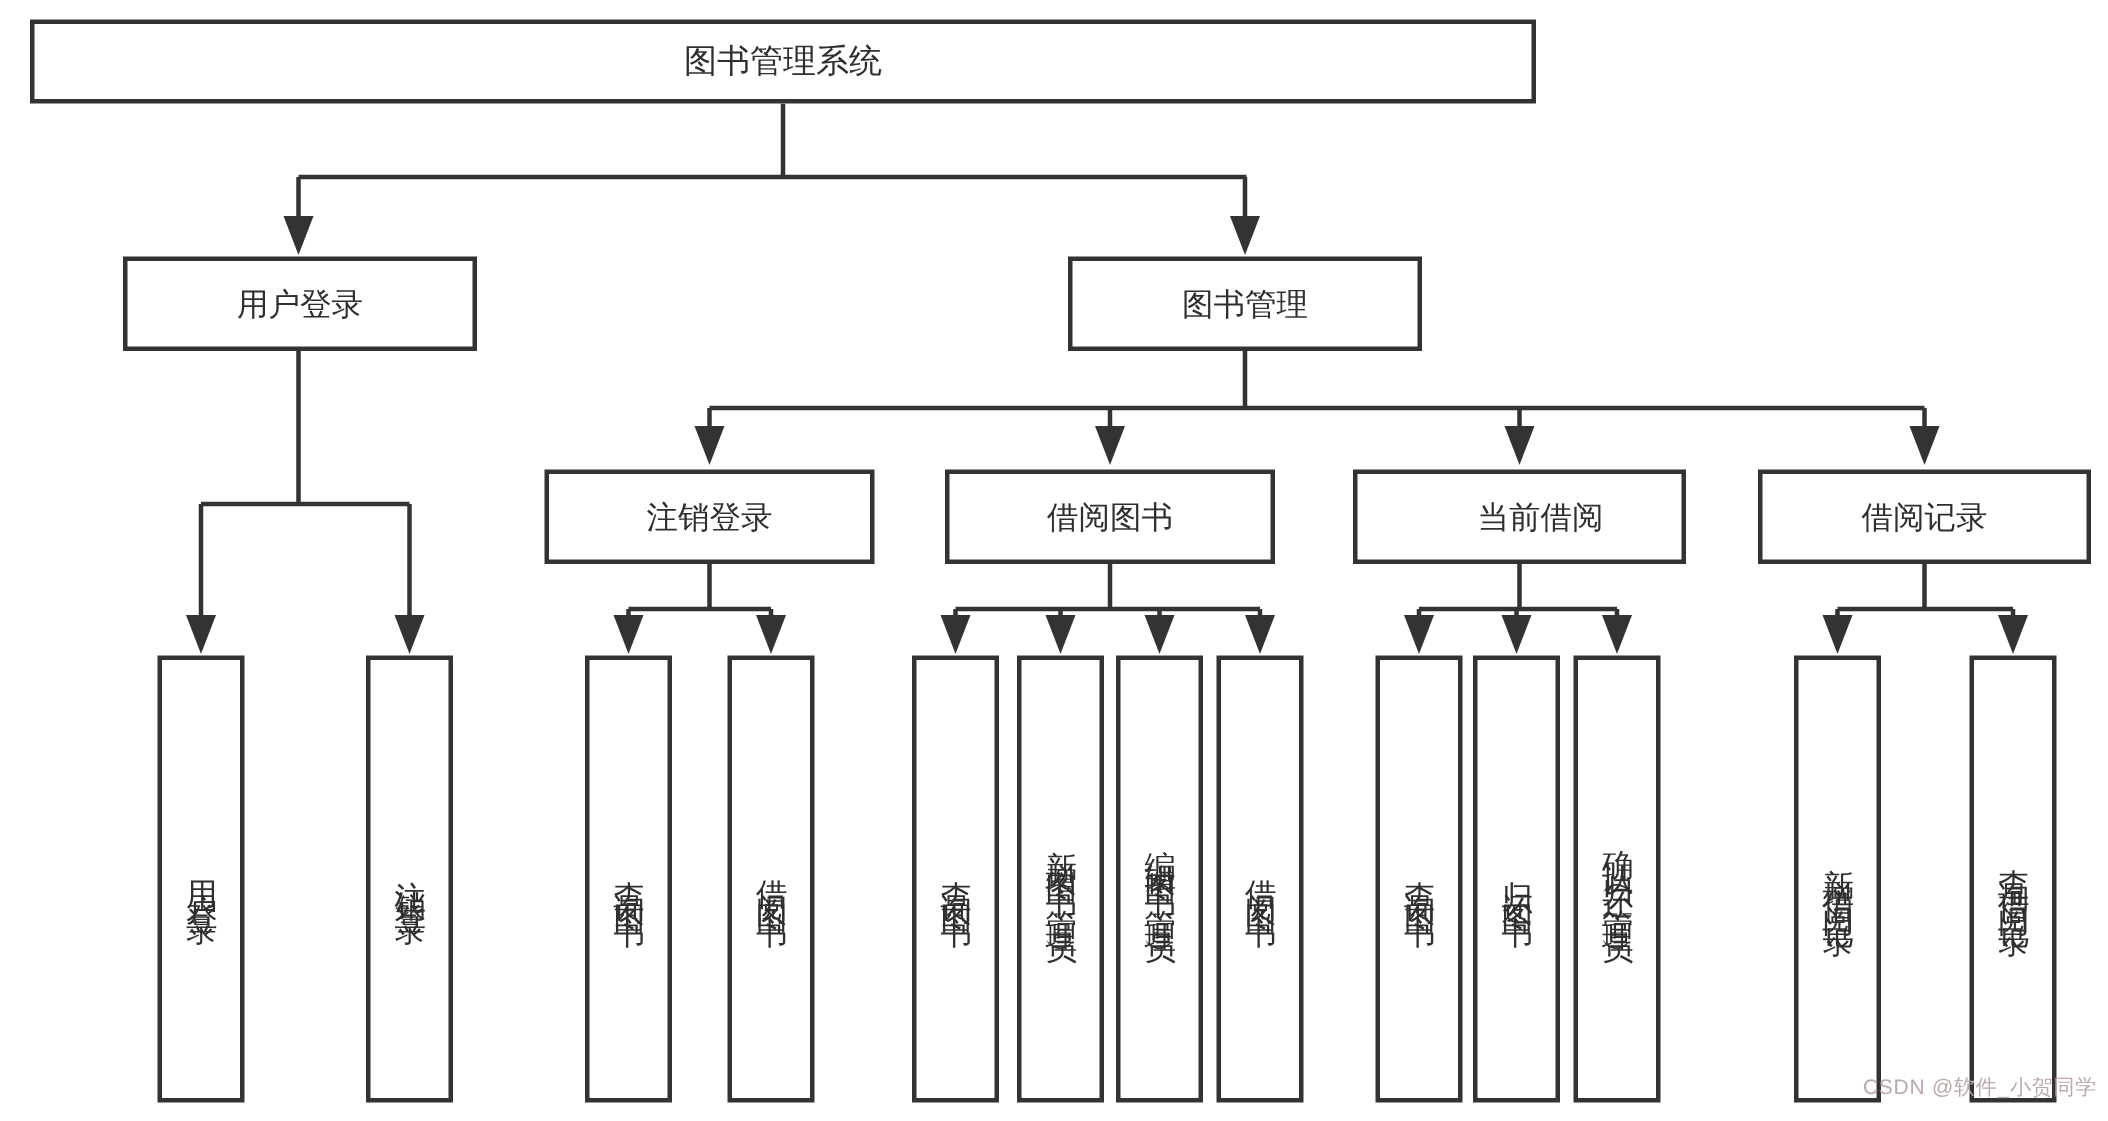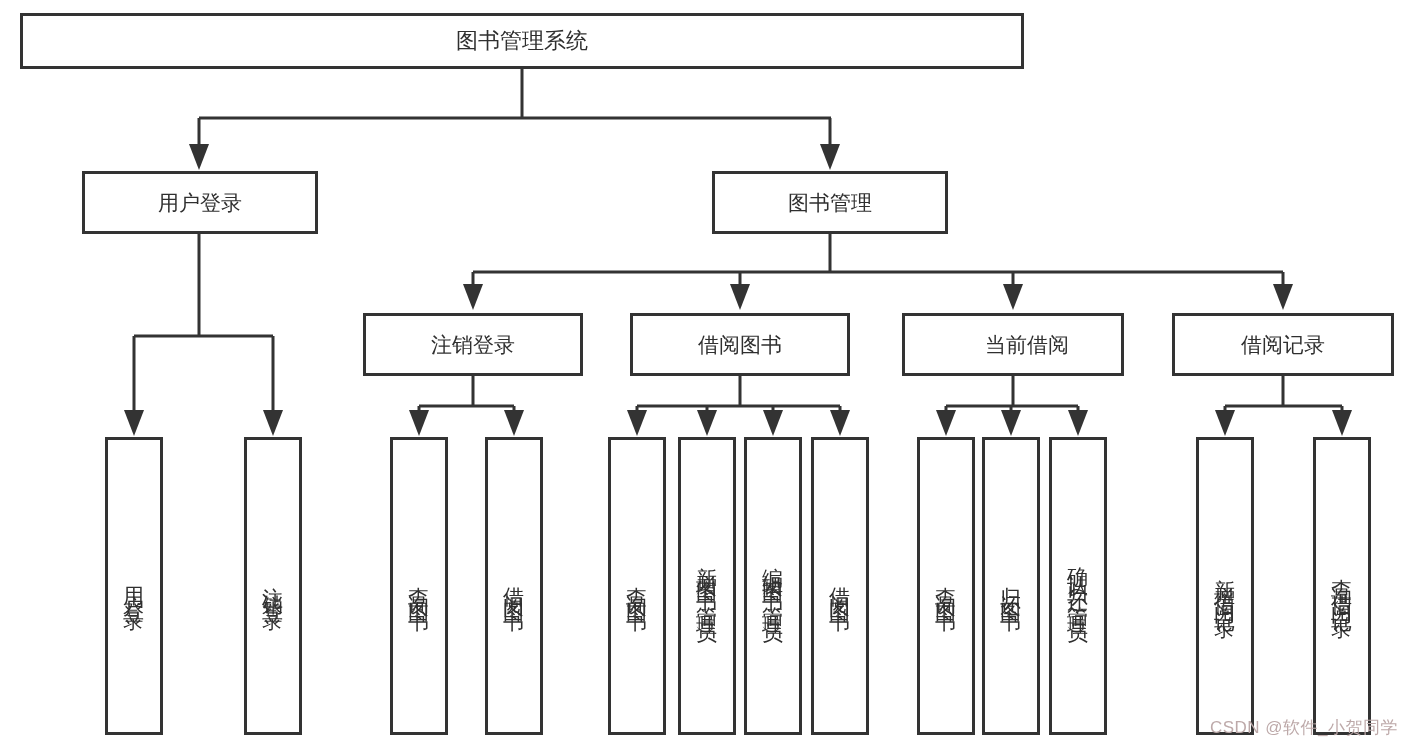--- a/index.html
+++ b/index.html
@@ -39,21 +39,21 @@
     writing-mode: vertical-rl;
     text-orientation: mixed;
     letter-spacing: 8px;
     font-size: 21px;
     line-height: 1;
   }
   .watermark {
     position: absolute;
     top: 716px;
     right: 3px;
-    font-size: 17px;
+    font-size: 14px;
     color: #bda9a9;
     letter-spacing: 0.5px;
     z-index: 5;
     white-space: nowrap;
   }
 </style>
 </head>
 <body>
 
 <div class="canvas">

